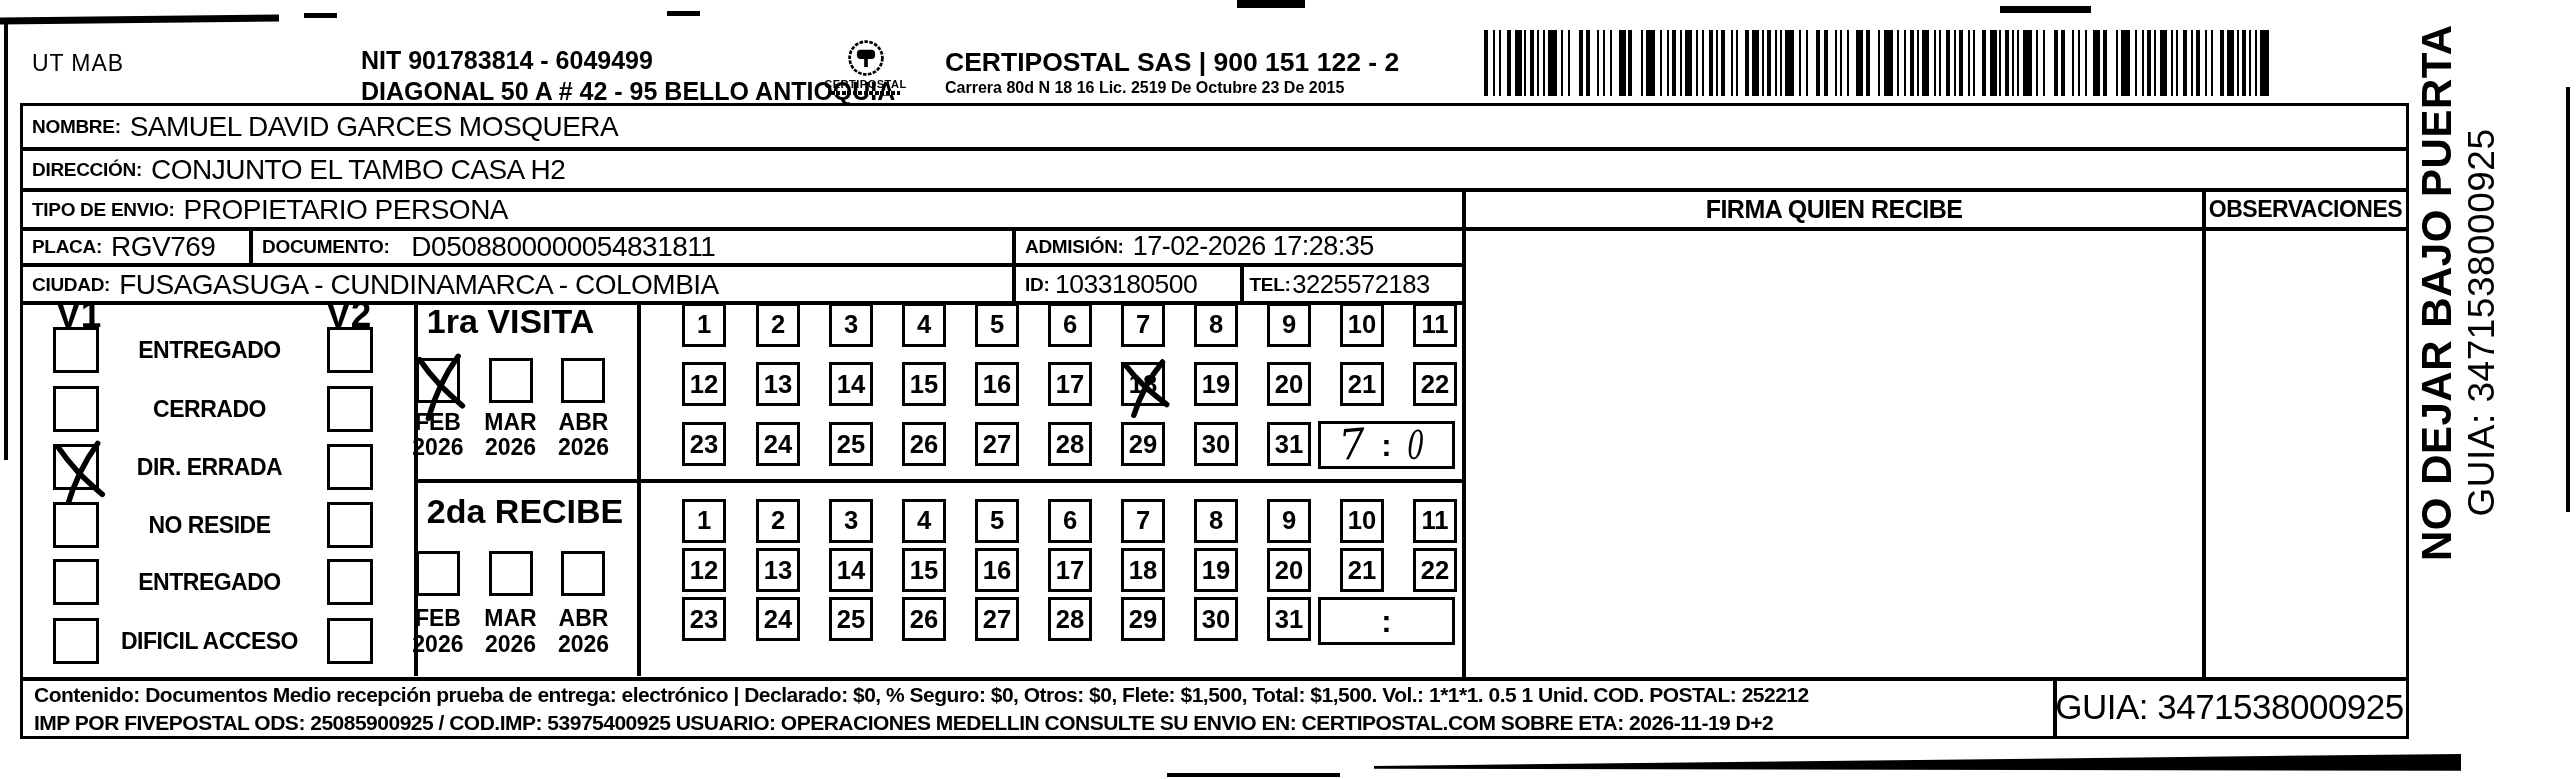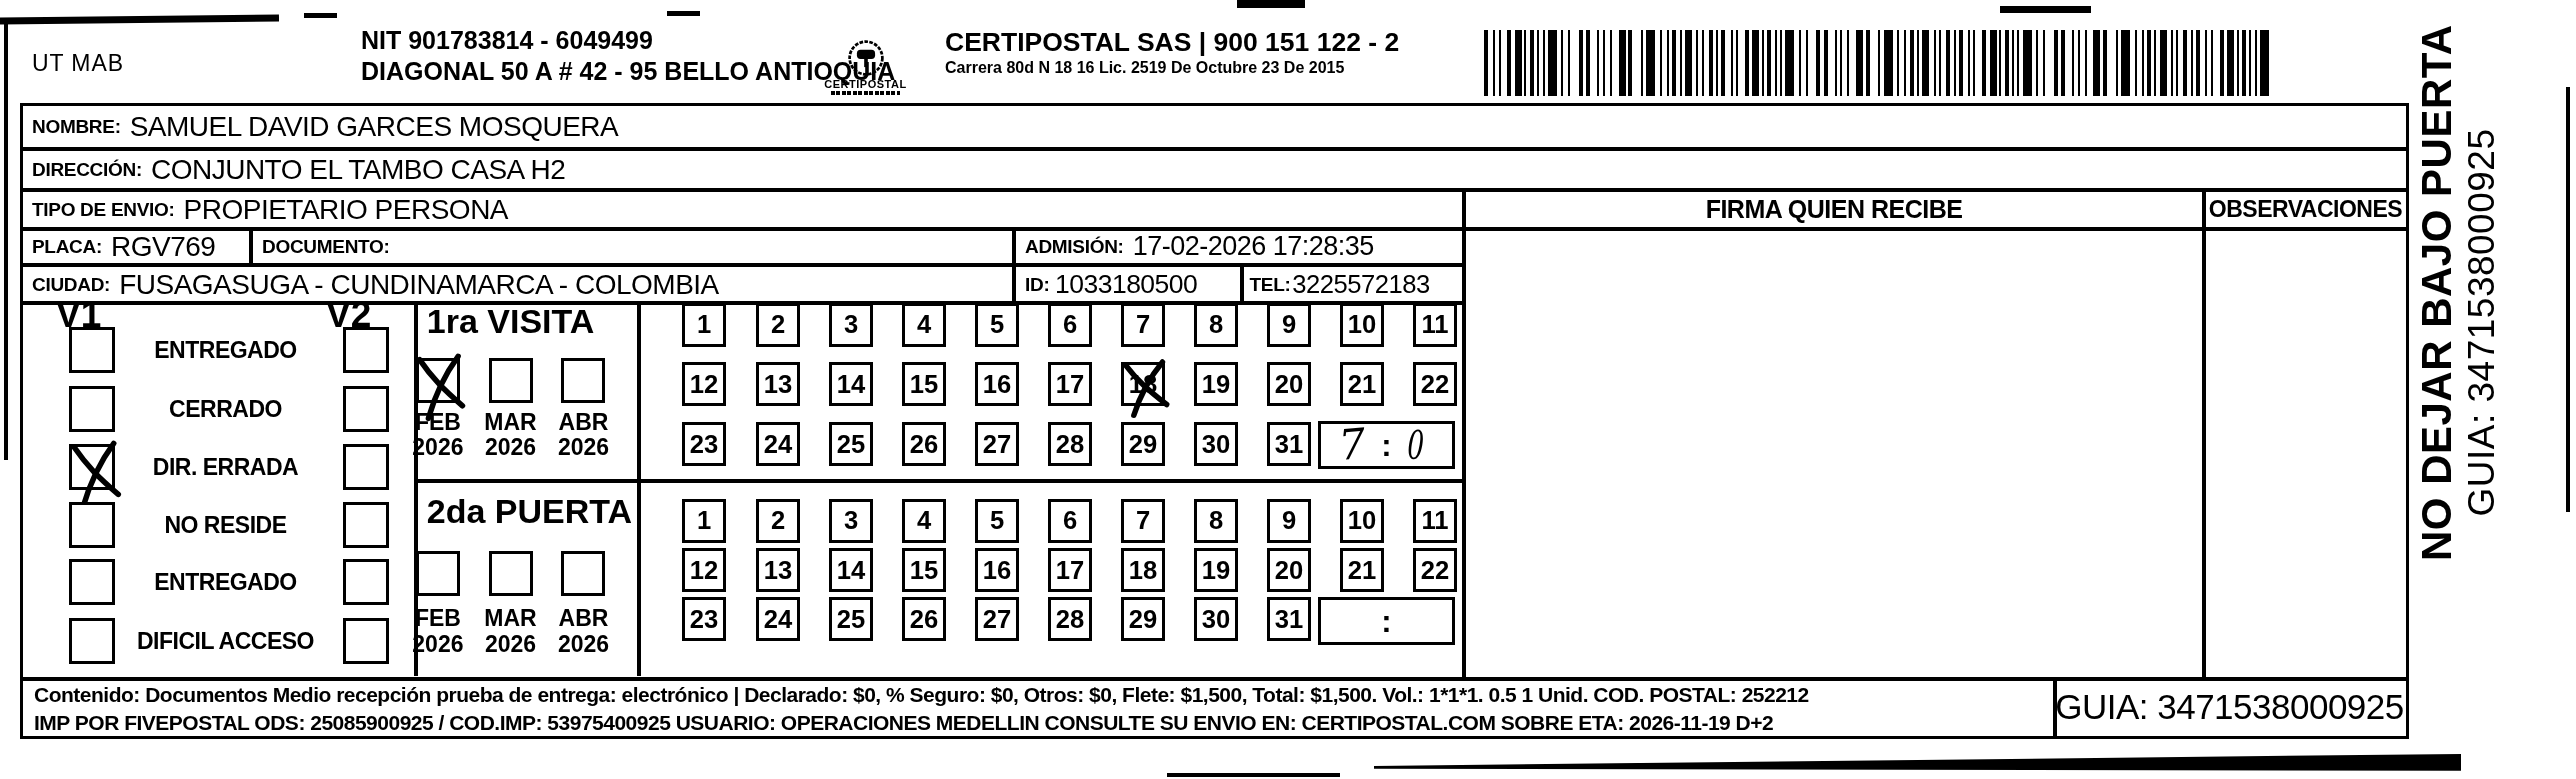--- a/index.html
+++ b/index.html
@@ -2,21 +2,21 @@
 <html style="font-size:14.6px"><head>
 <meta charset="utf-8">
 <style>
   html,body{margin:0;padding:0;background:#fff;}
   #page{position:relative;width:2576px;height:780px;background:#fff;color:#000;
         font-family:"Liberation Sans",sans-serif;overflow:hidden;}
   .abs{position:absolute;}
   .ink{background:#000;}
   
   #sender{font-size:23px;letter-spacing:0.9px;}
-  .hdr-b{font-weight:bold;white-space:nowrap;}
+  .hdr-b{font-weight:bold;white-space:nowrap;margin-top:20px;}
   
   #form{position:absolute;left:20px;top:103px;width:2383px;height:630px;
         border:3.7px solid #000;box-sizing:content-box;}
   .hl,.vl{position:absolute;background:#000;}
   .frow{position:absolute;display:flex;align-items:center;gap:9px;padding-left:9px;box-sizing:border-box;white-space:nowrap;}
   .flabel{font-weight:bold;font-size:19px;letter-spacing:-0.3px;}
   .fvalue{font-size:28px;letter-spacing:-0.5px;}
   .colhead{position:absolute;display:flex;align-items:center;justify-content:center;
            font-weight:bold;font-size:25px;letter-spacing:-0.5px;}
   
@@ -220,20 +220,21 @@
     <div class="frow" style="left:0;top:86px;width:1439px;height:35px;">
       <span class="flabel">TIPO DE ENVIO:</span>
       <span class="fvalue">PROPIETARIO PERSONA</span>
     </div>
     <div class="frow" style="left:0;top:124px;width:226px;height:33px;">
       <span class="flabel">PLACA:</span>
       <span class="fvalue">RGV769</span>
     </div>
     <div class="frow" style="left:230px;top:124px;width:759px;height:33px;">
       <span class="flabel">DOCUMENTO:</span>
+      <span class="fvalue" style="margin-left:12.8px;">D0508800000054831811</span>
     </div>
     <div class="frow" style="left:993px;top:124px;width:447px;height:33px;">
       <span class="flabel">ADMISIÓN:</span>
       <span class="fvalue" style="font-size:27px;">17-02-2026 17:28:35</span>
     </div>
     <div class="frow" style="left:0;top:161px;width:989px;height:35px;">
       <span class="flabel">CIUDAD:</span>
       <span class="fvalue">FUSAGASUGA - CUNDINAMARCA - COLOMBIA</span>
     </div>
     <div class="frow" style="left:993px;top:161px;width:225px;height:35px;gap:5.5px;">
@@ -246,21 +247,21 @@
     </div>
 
     <div class="colhead" style="left:1443px;top:86px;width:736px;height:35px;">FIRMA QUIEN RECIBE</div>
     <div class="colhead" style="left:2182px;top:86px;width:201px;height:35px;font-size:23px;">OBSERVACIONES</div>
     <div class="abs" style="left:1443px;top:124px;width:736px;height:447px;"></div>
     <div class="abs" style="left:2182px;top:124px;width:201px;height:447px;"></div>
 
     <div class="abs" style="left:0;top:195px;width:391px;height:375px;">
       <div class="vhead" style="left:33px;top:-7.3px;">V1</div>
       <div class="vhead" style="left:303px;top:-7.3px;">V2</div>
-      <div class="abs" style="left:0;top:0;width:391px;height:375px;margin-left:16px;">
+      <div class="abs" style="left:0;top:0;width:391px;height:375px;">
           <div class="srow" style="top: 25.6px;">
             <div class="cb" style="left: 30px;"></div>
             <div class="slabel">ENTREGADO</div>
             <div class="cb" style="left: 304px;"></div>
           </div>
           <div class="srow" style="top: 85px;">
             <div class="cb" style="left: 30px;"></div>
             <div class="slabel">CERRADO</div>
             <div class="cb" style="left: 304px;"></div>
           </div>
@@ -345,21 +346,21 @@
         <div class="daycell" style="left: 707px; top: 121px;">29</div>
         <div class="daycell" style="left: 780px; top: 121px;">30</div>
         <div class="daycell" style="left: 853px; top: 121px;">31</div>
         <div class="timecell" style="top: 120px;">
           <div class="tcolon">:</div>
           <span class="hand" style="position:absolute;left:18px;top:-3.7px;font-size:42px;transform:rotate(-5deg);">7</span>
           <span class="hand" style="position:absolute;right:24px;top:-1.8px;font-size:40px;transform:scaleX(0.65) rotate(3deg);">0</span>
         </div>
       </div>
     <div class="visit" id="visit-1" style="top:377px;height:194px;">
-      <div class="vtitle" style="top:9px;">2da PUERTA</div>
+      <div class="vtitle" style="top:9px;">2da RECIBE</div>
     <div class="mcb" style="left: 1.8px; top: 68px;"></div>
         <div class="mlabel" style="left: -14.6px; top: 122px;">FEB</div>
         <div class="mlabel" style="left: -14.6px; top: 148px;">2026</div>
         <div class="mcb" style="left: 75px; top: 68px;"></div>
         <div class="mlabel" style="left: 58px; top: 122px;">MAR</div>
         <div class="mlabel" style="left: 58px; top: 148px;">2026</div>
         <div class="mcb" style="left: 147px; top: 68px;"></div>
         <div class="mlabel" style="left: 131px; top: 122px;">ABR</div>
         <div class="mlabel" style="left: 131px; top: 148px;">2026</div>
         <div class="daycell" style="left: 268px; top: 15.5px;">1</div>

